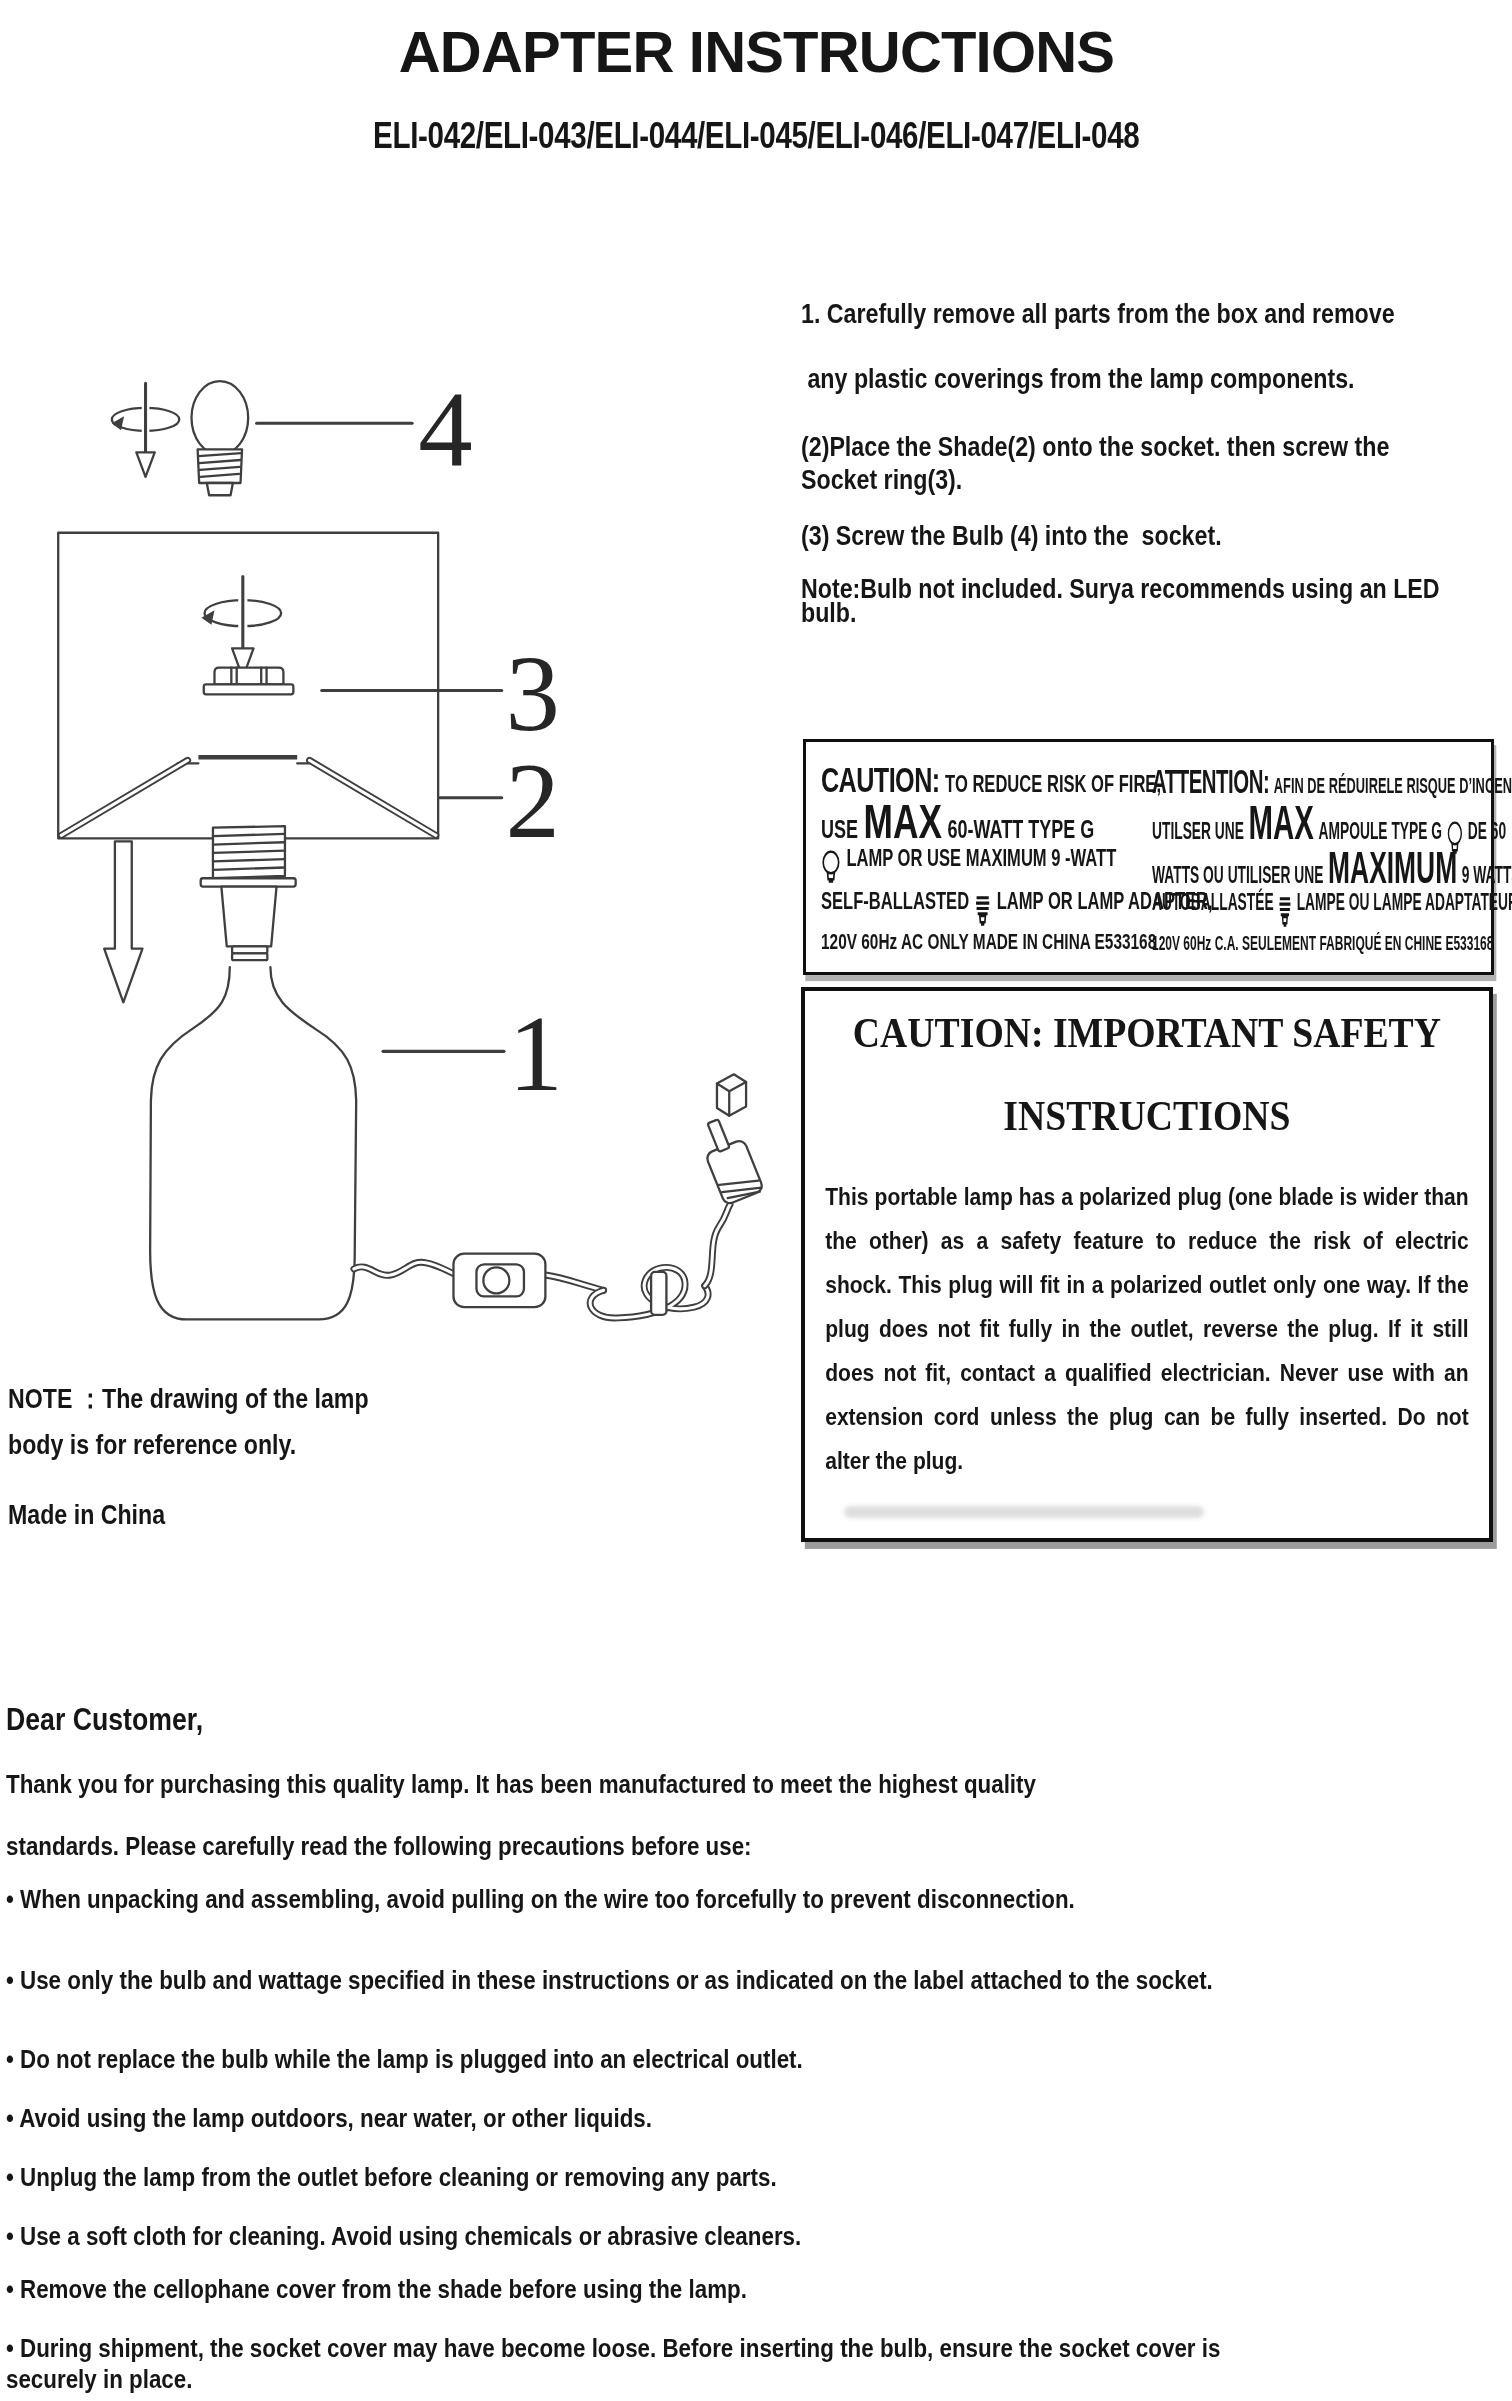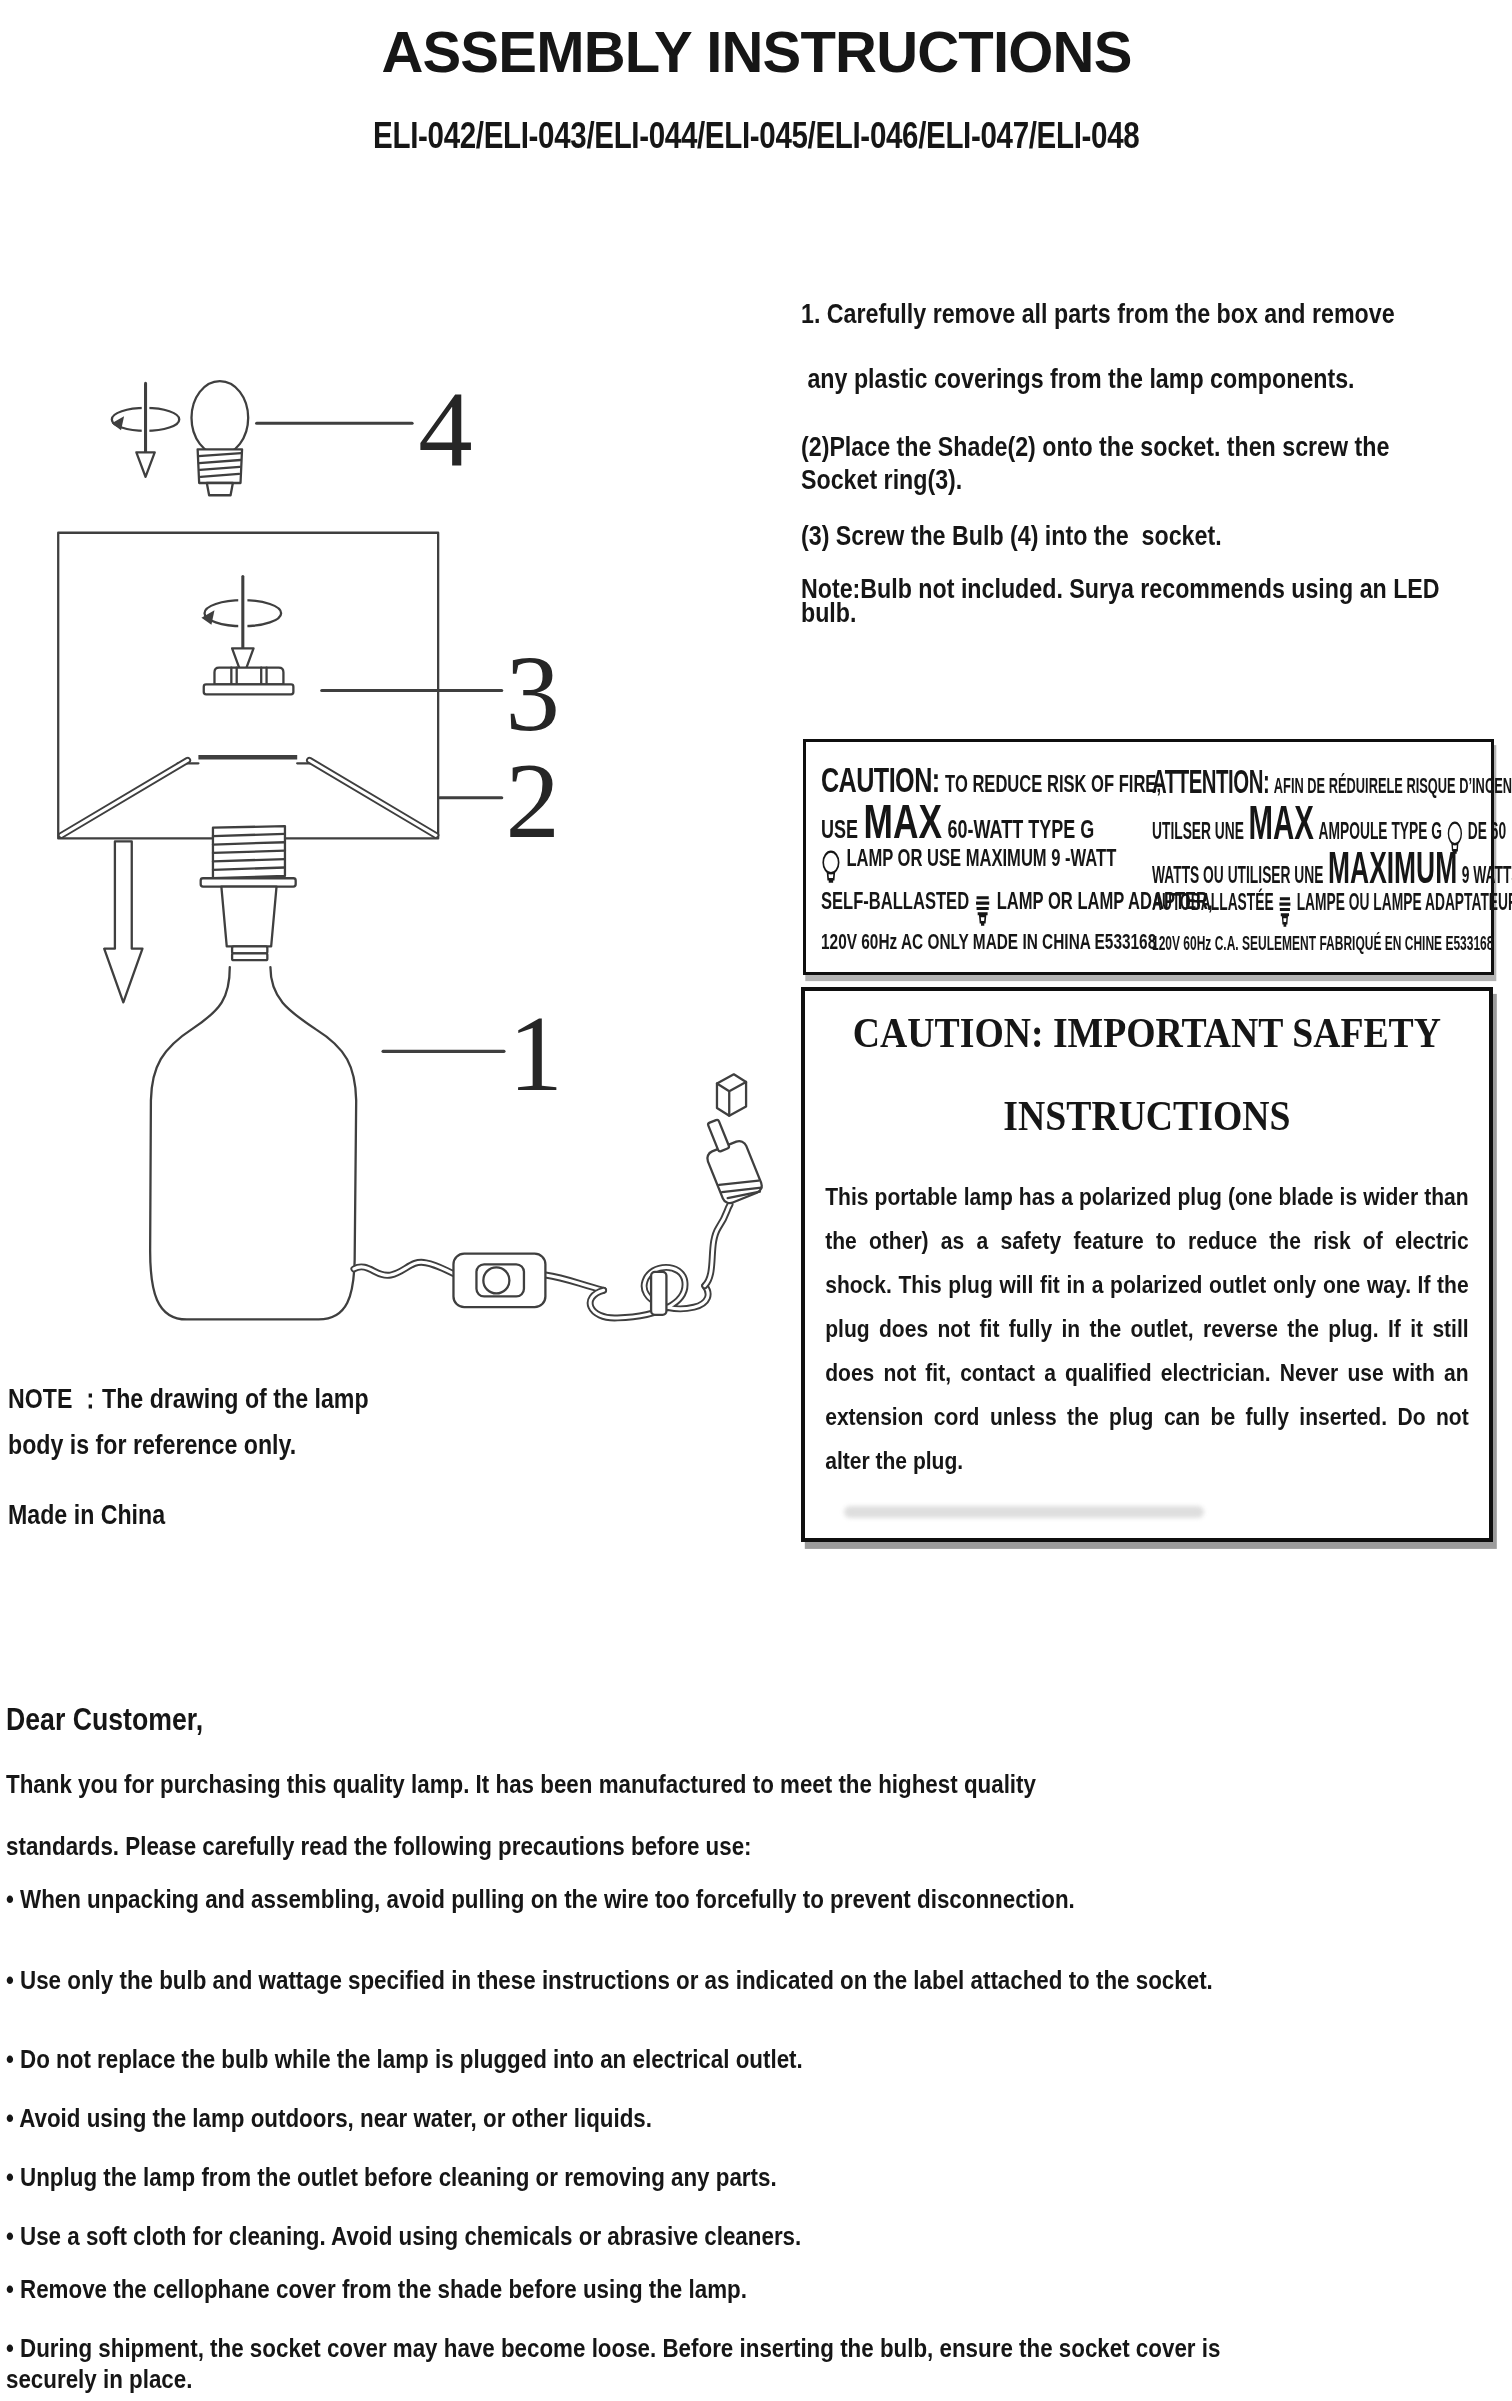--- a/index.html
+++ b/index.html
@@ -180,21 +180,21 @@
       <line class="ln" x1="938" y1="1558" x2="980" y2="1566"></line>
       <rect class="ln fillw" x="950" y="1458" width="15" height="40" rx="3"></rect>
     </g>
     <g>
       <path class="ln fillw" d="M936 1414 L958 1402 L974 1412 L974 1444 L952 1456 L936 1446 Z"></path>
       <path class="ln" d="M936 1414 L952 1424 L974 1412 M952 1424 L952 1456"></path>
     </g>
   </g>
 </svg>
 
-<div id="title" class="abs">ASSEMBLY INSTRUCTIONS</div>
+<div id="title" class="abs">ADAPTER INSTRUCTIONS</div>
 <div id="subtitle" class="abs">
   <span class="squeeze">ELI-042/ELI-043/ELI-044/ELI-045/ELI-046/ELI-047/ELI-048</span>
 </div>
 
 <div id="steps" class="abs">
   <div class="step-line" style="top:1.5px">1. Carefully remove all parts from the box and remove</div>
   <div class="step-line" style="top:67px"> any plastic coverings from the lamp components.</div>
   <div class="step-line" style="top:135px">(2)Place the Shade(2) onto the socket. then screw the</div>
   <div class="step-line" style="top:168px">Socket ring(3).</div>
   <div class="step-line" style="top:224px">(3) Screw the Bulb (4) into the  socket.</div>

